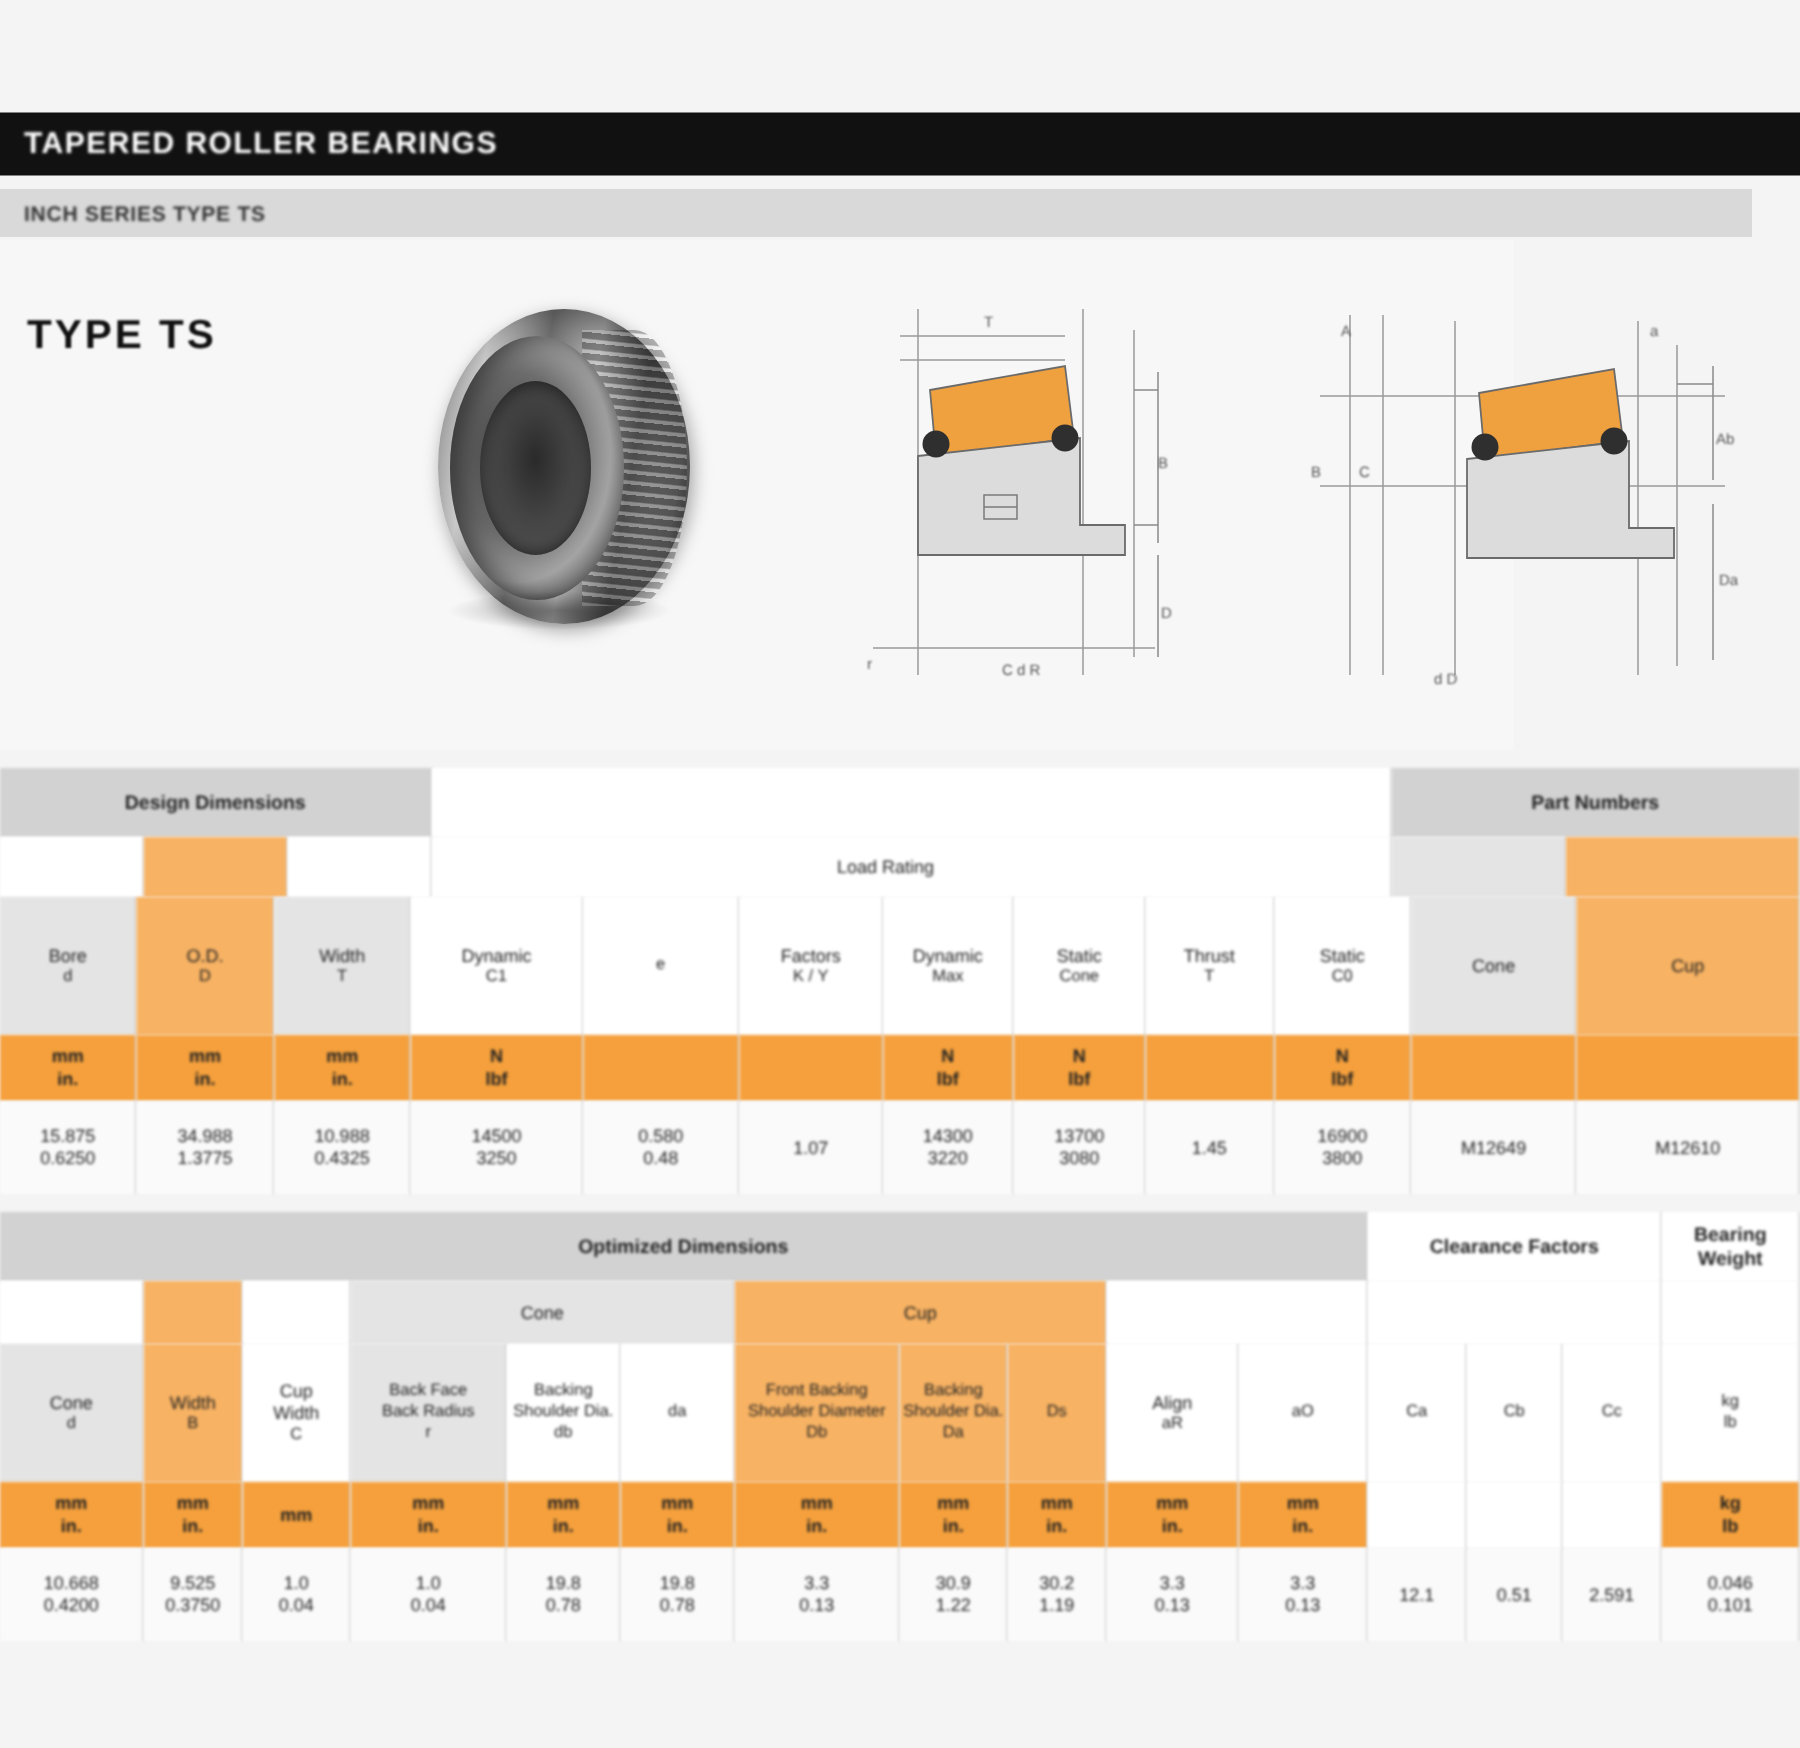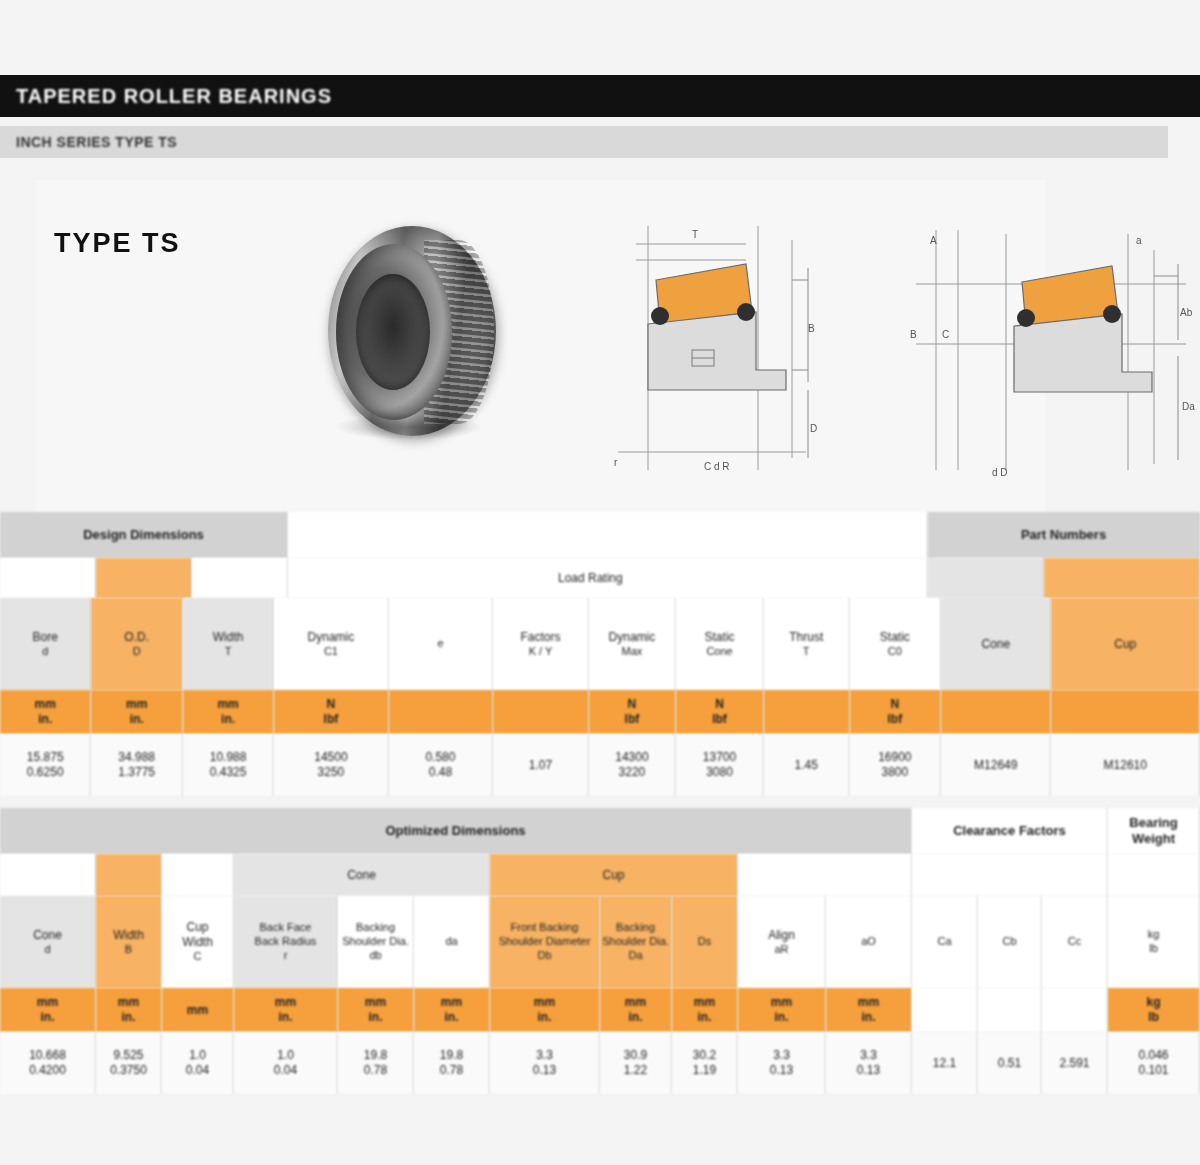--- a/index.html
+++ b/index.html
@@ -34,23 +34,22 @@
   .hdr-grey .t{
     color:#333;font-size:14px;font-weight:bold;letter-spacing:.5px;
     margin-left:16px;
     filter:blur(1.0px);
   }
   .edge-right{
     position:absolute;right:0;top:75px;width:32px;height:42px;background:#111;
   }
   
   .hero{
-    position:absolute;left:0;top:180px;width:1009px;height:340px;
+    position:absolute;left:0;top:160px;width:1009px;height:340px;
     background:#f7f7f7;
-    margin-left:36px;
   }
   .type-label{
     position:absolute;left:18px;top:48px;
     font-size:27px;font-weight:bold;letter-spacing:2px;color:#111;
     filter:blur(.7px);
   }
   
   .bearing{
     position:absolute;left:292px;top:46px;width:168px;height:210px;
   }

